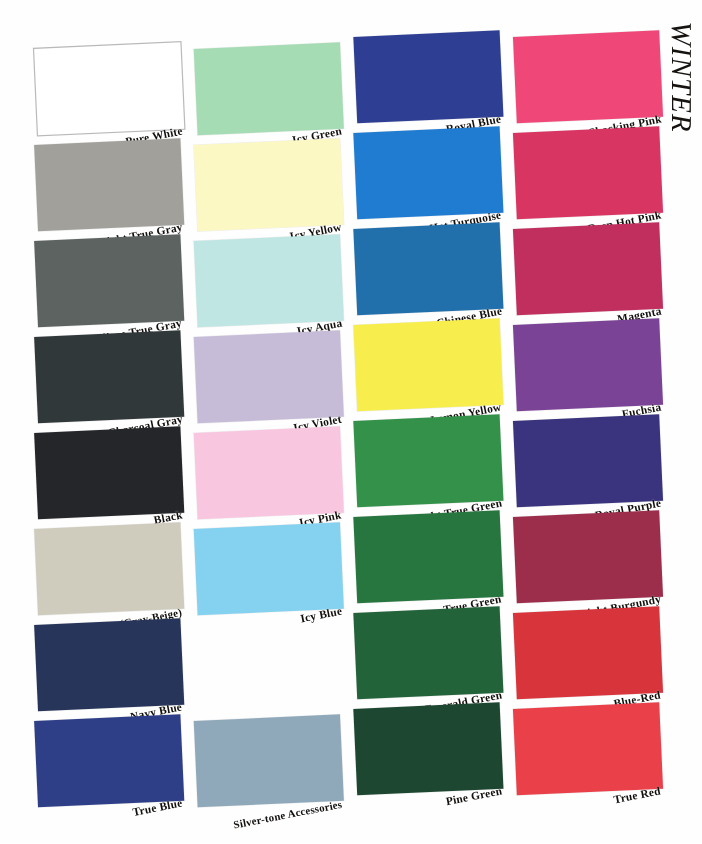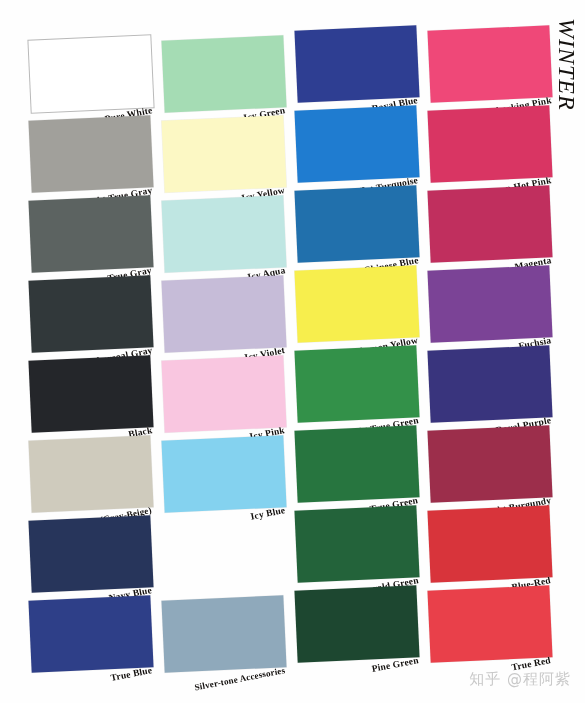--- a/index.html
+++ b/index.html
@@ -227,14 +227,13 @@
       <div class="swatch-cell" style="top: 508px;">
         <div class="swatch-tile" style="background: rgb(216, 52, 59);"></div>
         <div class="swatch-label">Blue-Red</div>
       </div>
       <div class="swatch-cell" style="top: 588px;">
         <div class="swatch-tile" style="background: rgb(233, 64, 74);"></div>
         <div class="swatch-label">True Red</div>
       </div>
     </div>
 
-  <div id="watermark">知乎 @程阿紫</div>
 </div>
 
 </body></html>

